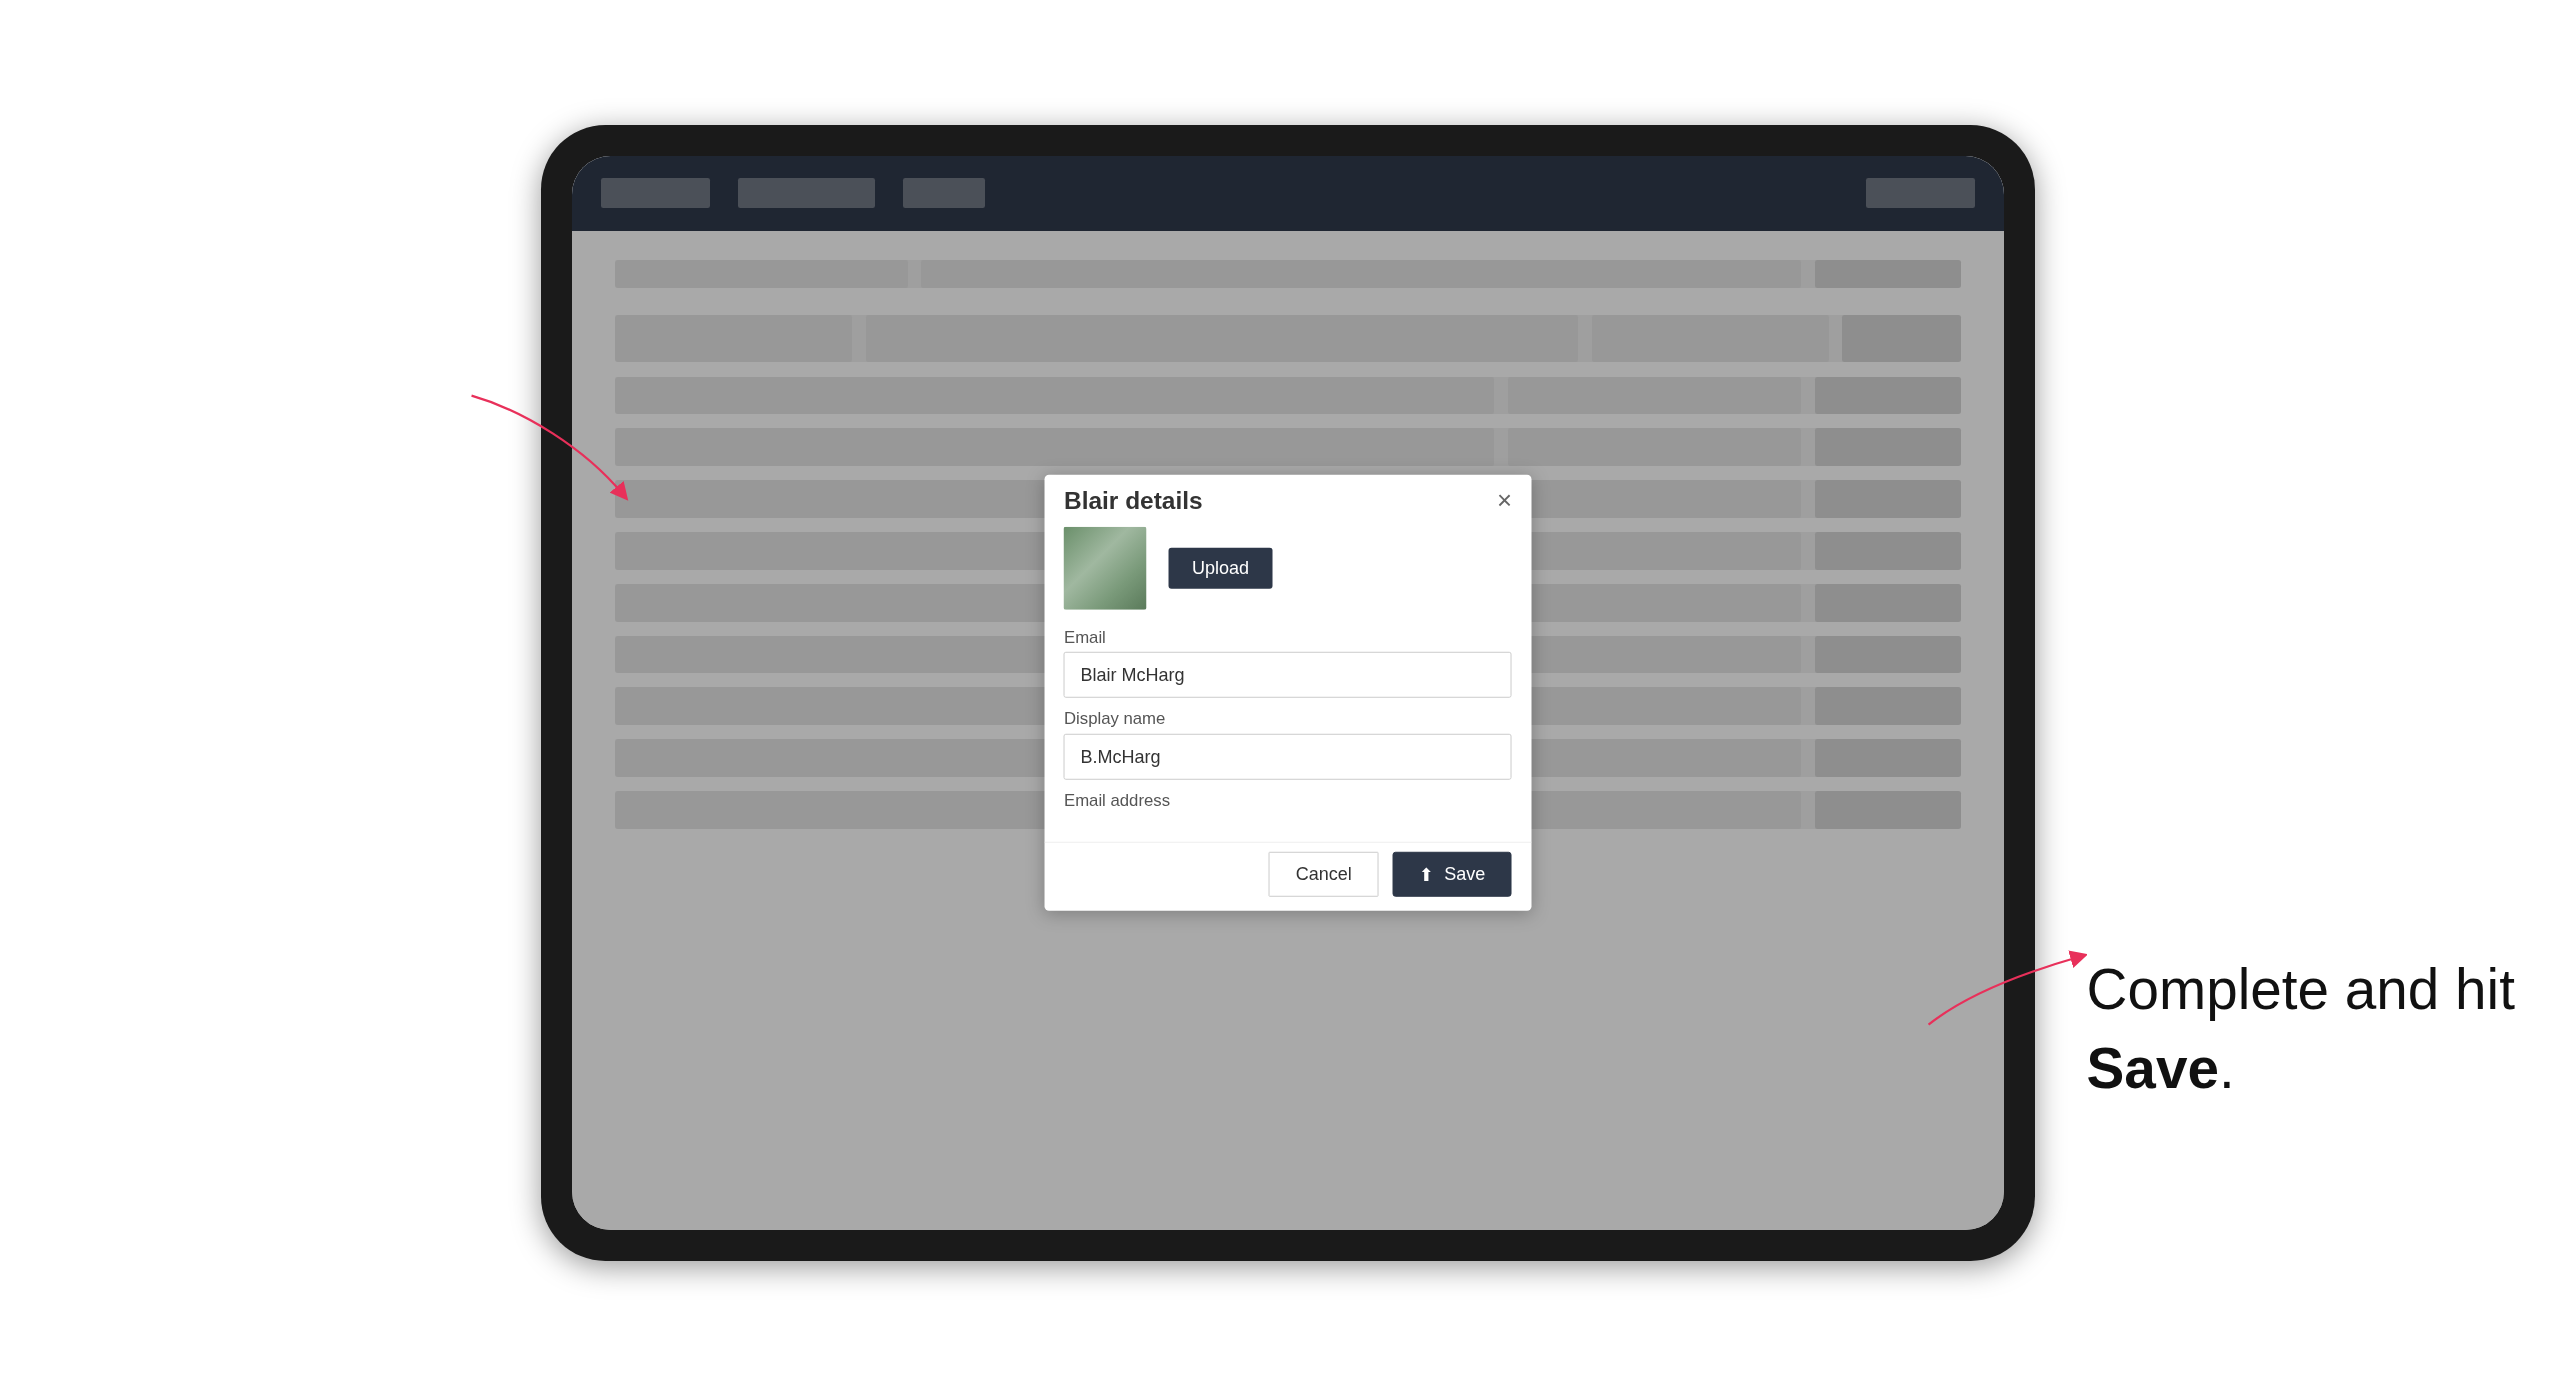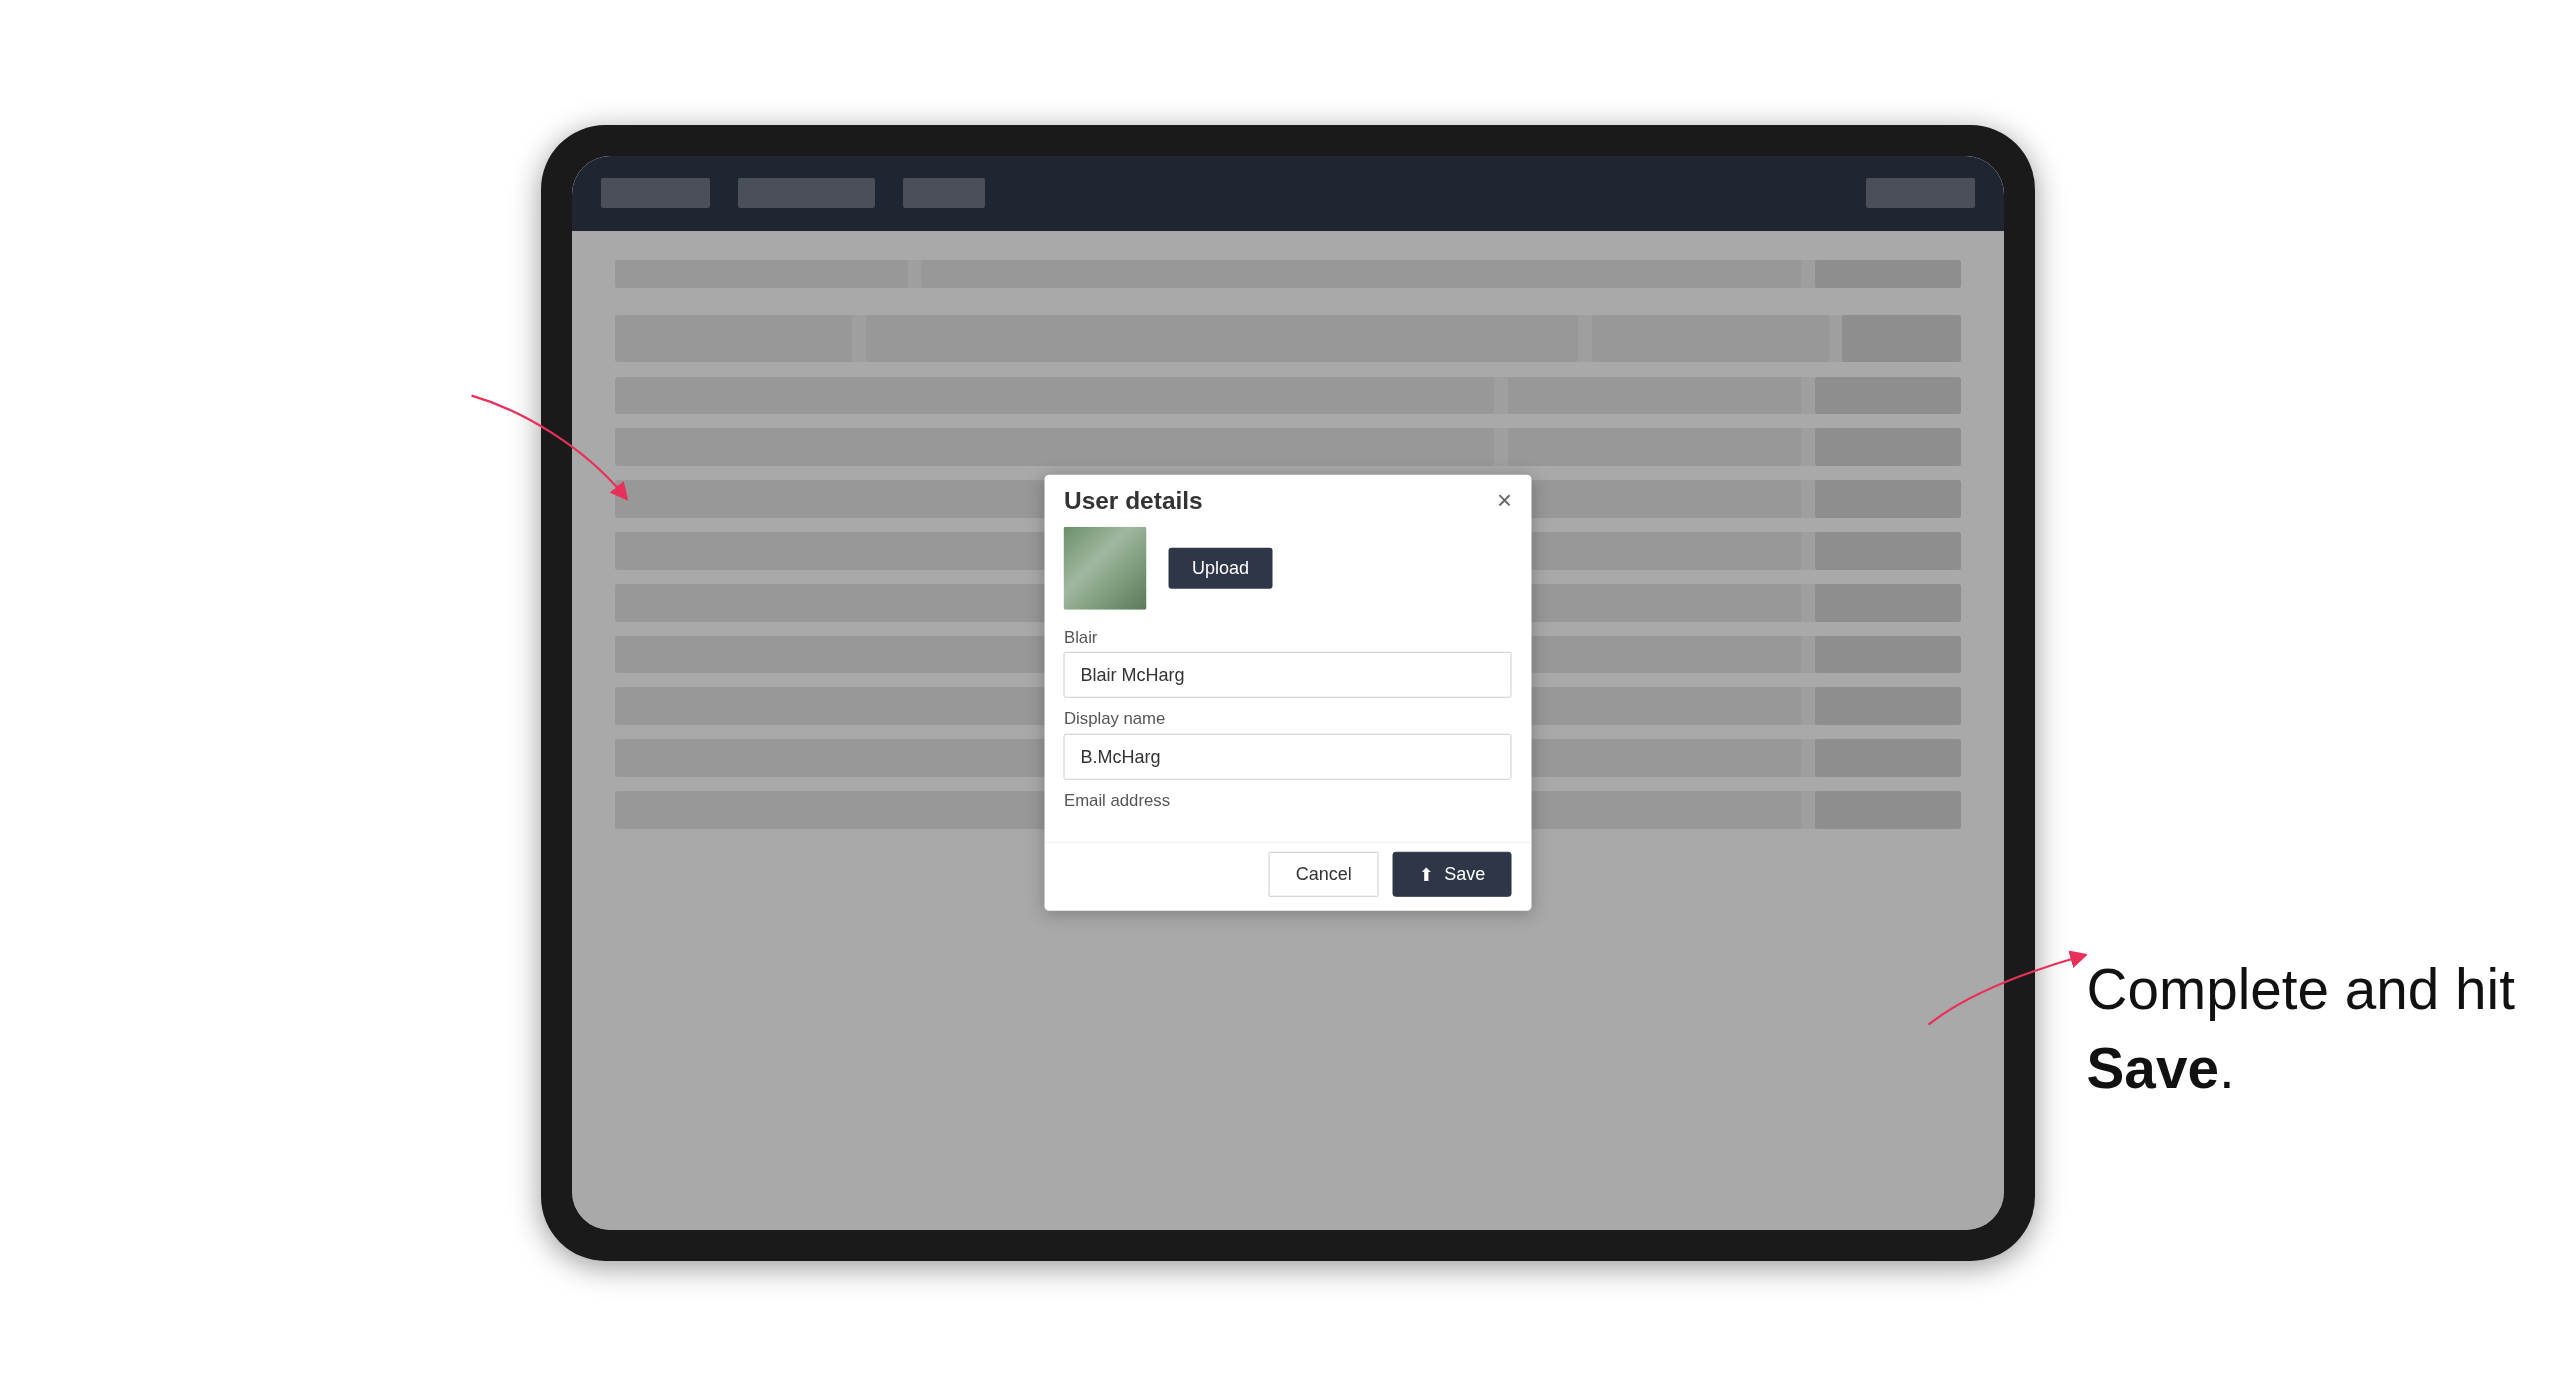--- a/index.html
+++ b/index.html
@@ -425,35 +425,35 @@
             <div class="row-cell"></div>
             <div class="row-cell row-cell-btn"></div>
           </div>
       </div>
 
       <div class="modal-overlay"></div>
 
       <div class="modal">
 
         <div class="modal-header">
-          <span class="modal-title">User details</span>
+          <span class="modal-title">Blair details</span>
           <button class="modal-close">×</button>
         </div>
 
         <div class="modal-body">
 
           <div class="photo-section">
             <div class="photo-thumb">
               <div class="photo-thumb-inner"></div>
             </div>
             <button class="upload-btn">Upload</button>
           </div>
 
           <div class="form-group">
-            <label class="form-label">Blair</label>
+            <label class="form-label">Email</label>
             <input class="form-input" type="text" value="Blair McHarg" style="">
           </div>
 
           <div class="form-group">
             <label class="form-label">Display name</label>
             <input class="form-input" type="text" value="B.McHarg" style="">
           </div>
 
           <div class="form-group">
             <label class="form-label">Email address</label>

